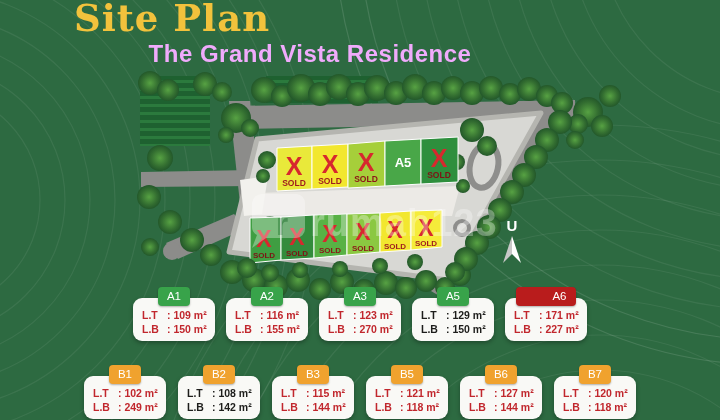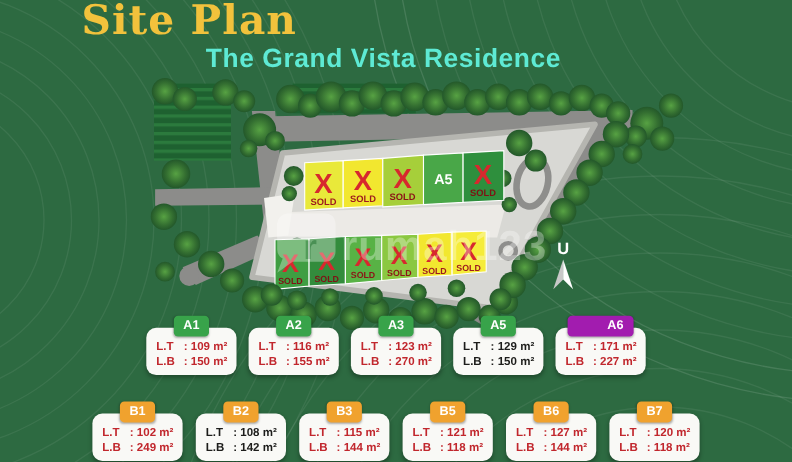--- a/index.html
+++ b/index.html
@@ -3,28 +3,28 @@
 <meta charset="utf-8">
 <style>
   html,body{margin:0;padding:0;background:#2d6a41;}
   body{width:720px;height:420px;overflow:hidden;position:relative;
        font-family:"Liberation Sans",sans-serif;}
   #stage{position:absolute;inset:0;width:720px;height:420px;}
   svg text{font-family:"Liberation Sans",sans-serif;font-weight:bold;}
 
   .hdr-title{position:absolute;left:74px;top:-4px;font-family:"DejaVu Serif",serif;
     font-weight:700;font-size:37px;color:#f2c23c;letter-spacing:1px;z-index:5;}
-  .hdr-sub{position:absolute;left:110px;top:40px;width:400px;text-align:right;
-    font-size:24px;font-weight:700;color:#5eead4;letter-spacing:.5px;z-index:5;}
+  .hdr-sub{position:absolute;left:110px;top:40px;width:400px;text-align:center;
+    font-size:24px;font-weight:700;color:#f0abfc;letter-spacing:.5px;z-index:5;}
 
   .cards-row{position:absolute;left:0;right:0;display:flex;justify-content:center;z-index:6;}
   .row-a{top:286px;gap:11px;}
   .row-b{top:364px;gap:12px;}
   .card{width:82px;text-align:center;}
-  .badge{display:inline-block;position:relative;z-index:2;color:#fff;font-weight:bold;
+  .badge{display:inline-block;position:relative;z-index:2;color:#fff;font-weight:normal;
     font-size:11.5px;line-height:1;padding:4px 9px 3px;border-radius:4px;
     box-shadow:0 1px 2px rgba(0,0,0,.3);}
   .card-body{margin-top:-8px;background:#f9f9f6;border-radius:9px;
     padding:10px 7px 5px 9px;box-shadow:0 2px 4px rgba(0,0,0,.3);
     font-size:10.5px;font-weight:bold;line-height:14px;text-align:left;}
   .line{display:flex;}
   .lbl{width:25px;}
   .val{flex:1;white-space:nowrap;}
 </style>
 </head>
@@ -283,21 +283,21 @@
           <span class="lbl">L.T</span>
           <span class="val">: 129 m²</span>
         </div>
       <div class="line">
           <span class="lbl">L.B</span>
           <span class="val">: 150 m²</span>
         </div>
     </div>
   </div>
   <div class="card">
-    <div class="badge" style="background: #a21caf; padding-left: 36px;">A6</div>
+    <div class="badge" style="background: #b91c1c; padding-left: 36px;">A6</div>
     <div class="card-body" style="color: rgb(193, 39, 45);">
       <div class="line">
           <span class="lbl">L.T</span>
           <span class="val">: 171 m²</span>
         </div>
       <div class="line">
           <span class="lbl">L.B</span>
           <span class="val">: 227 m²</span>
         </div>
     </div>

